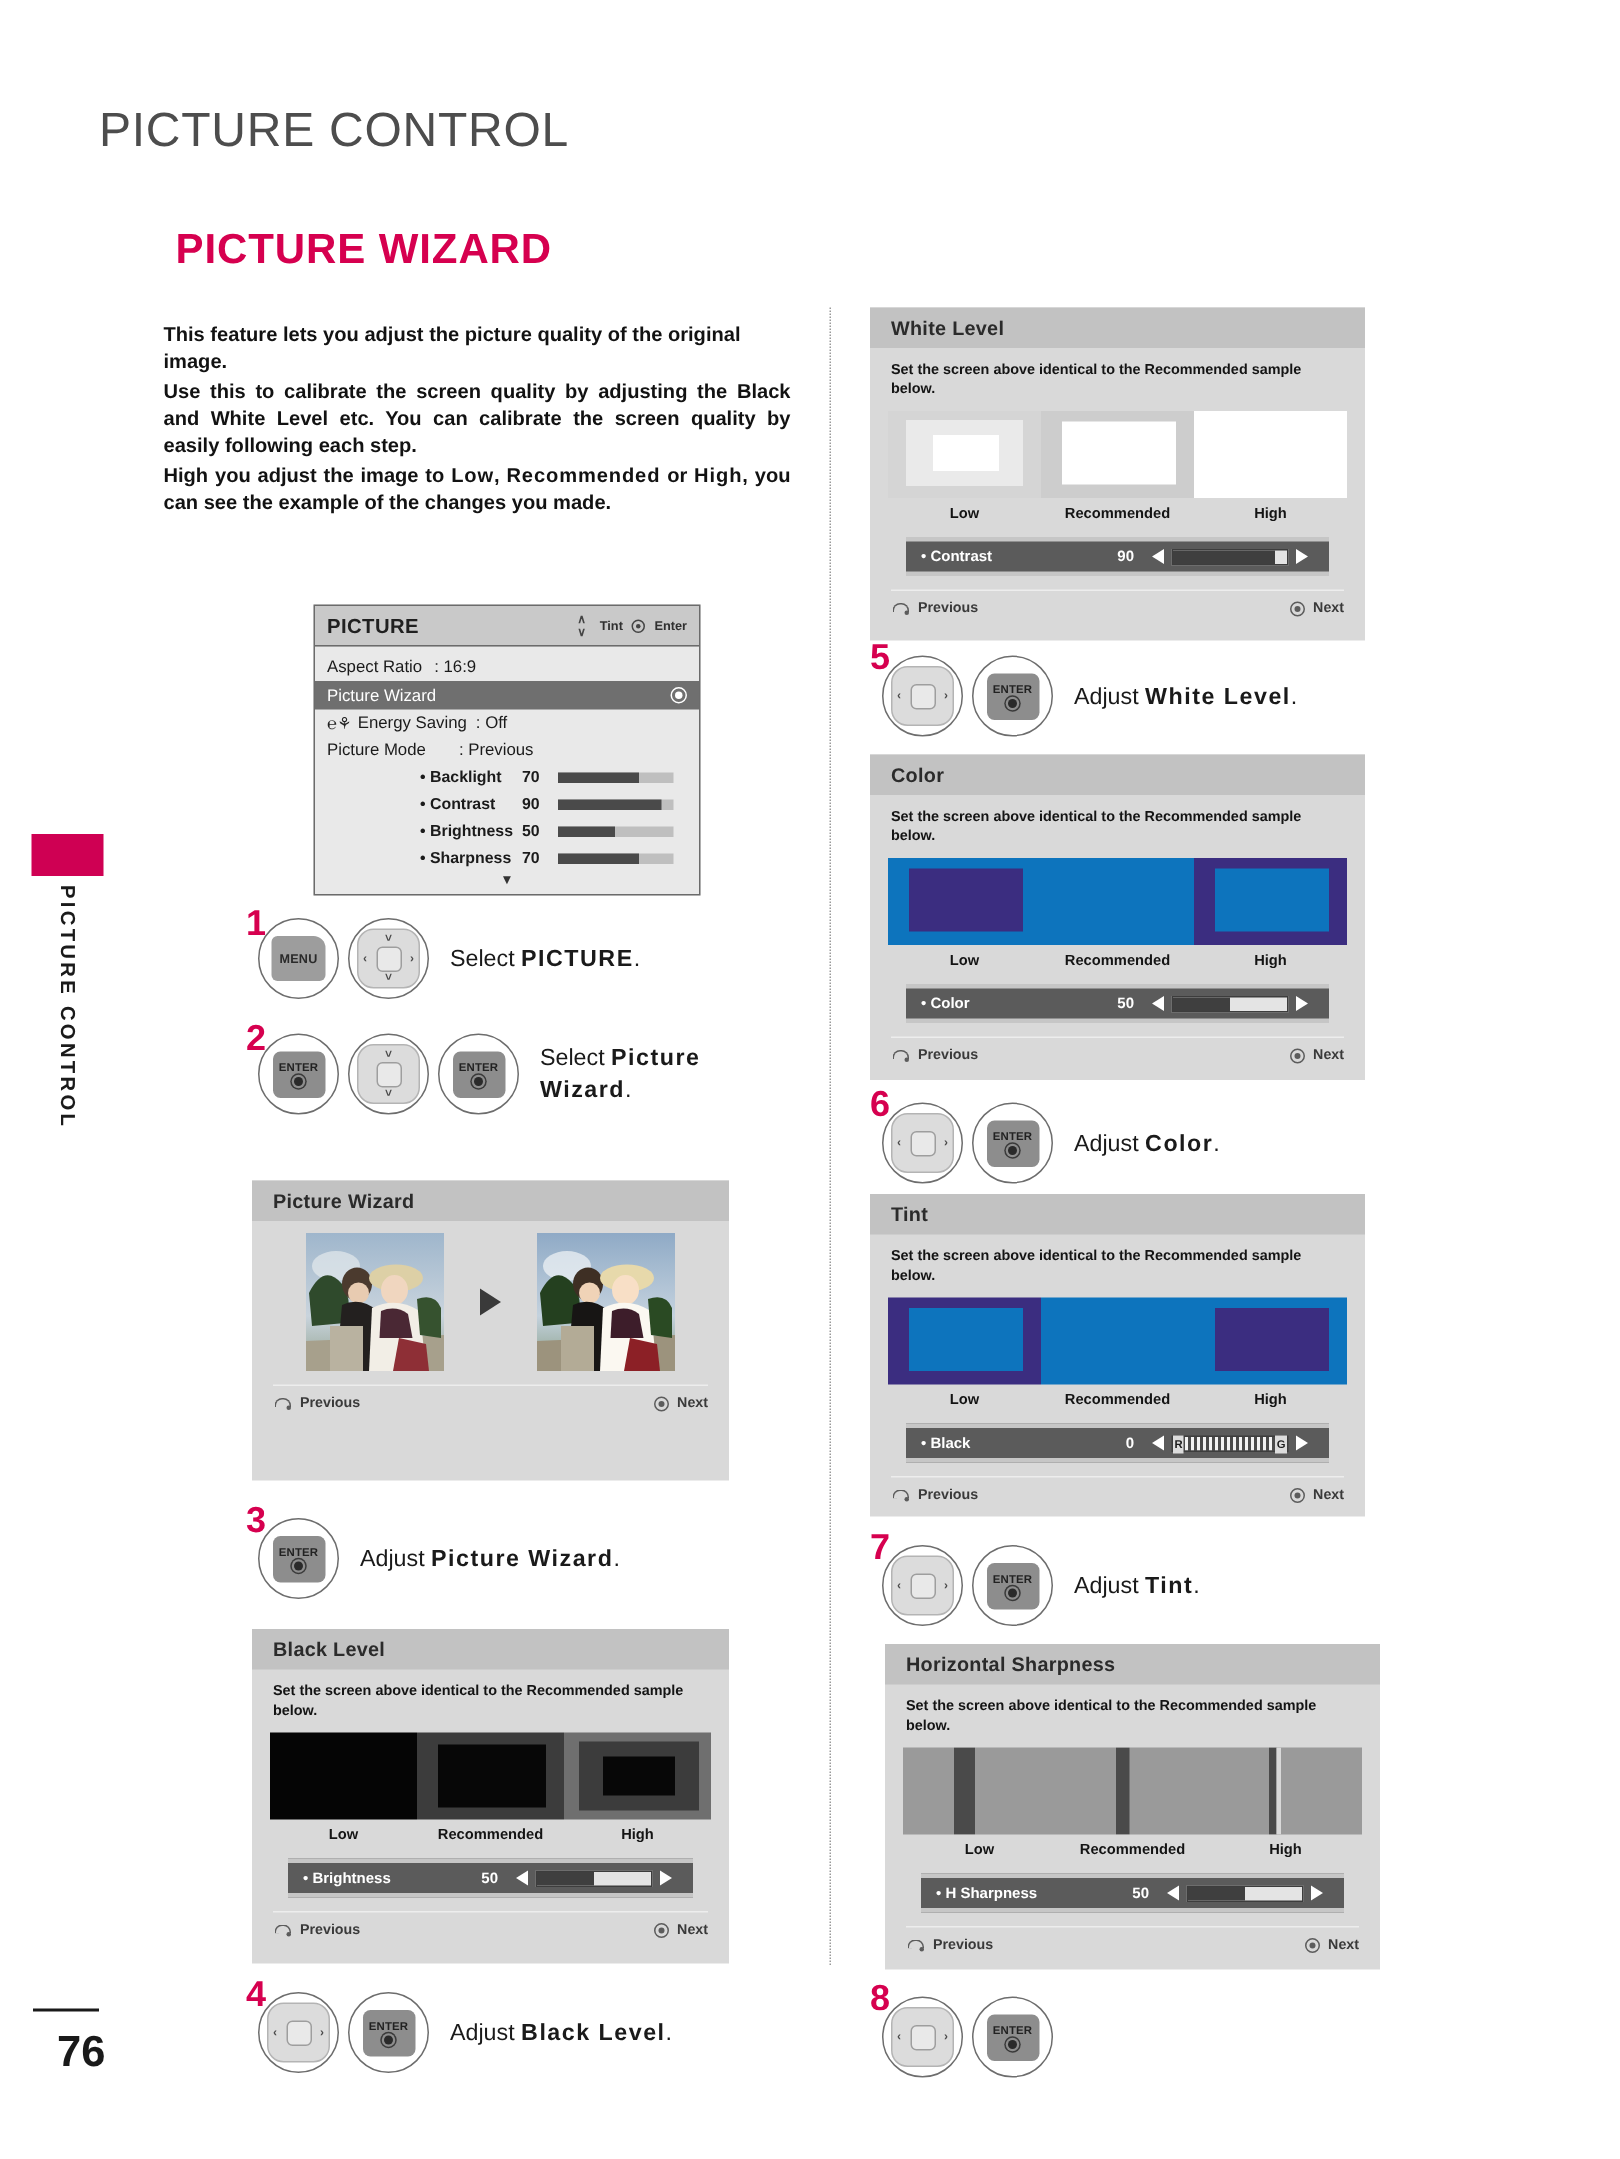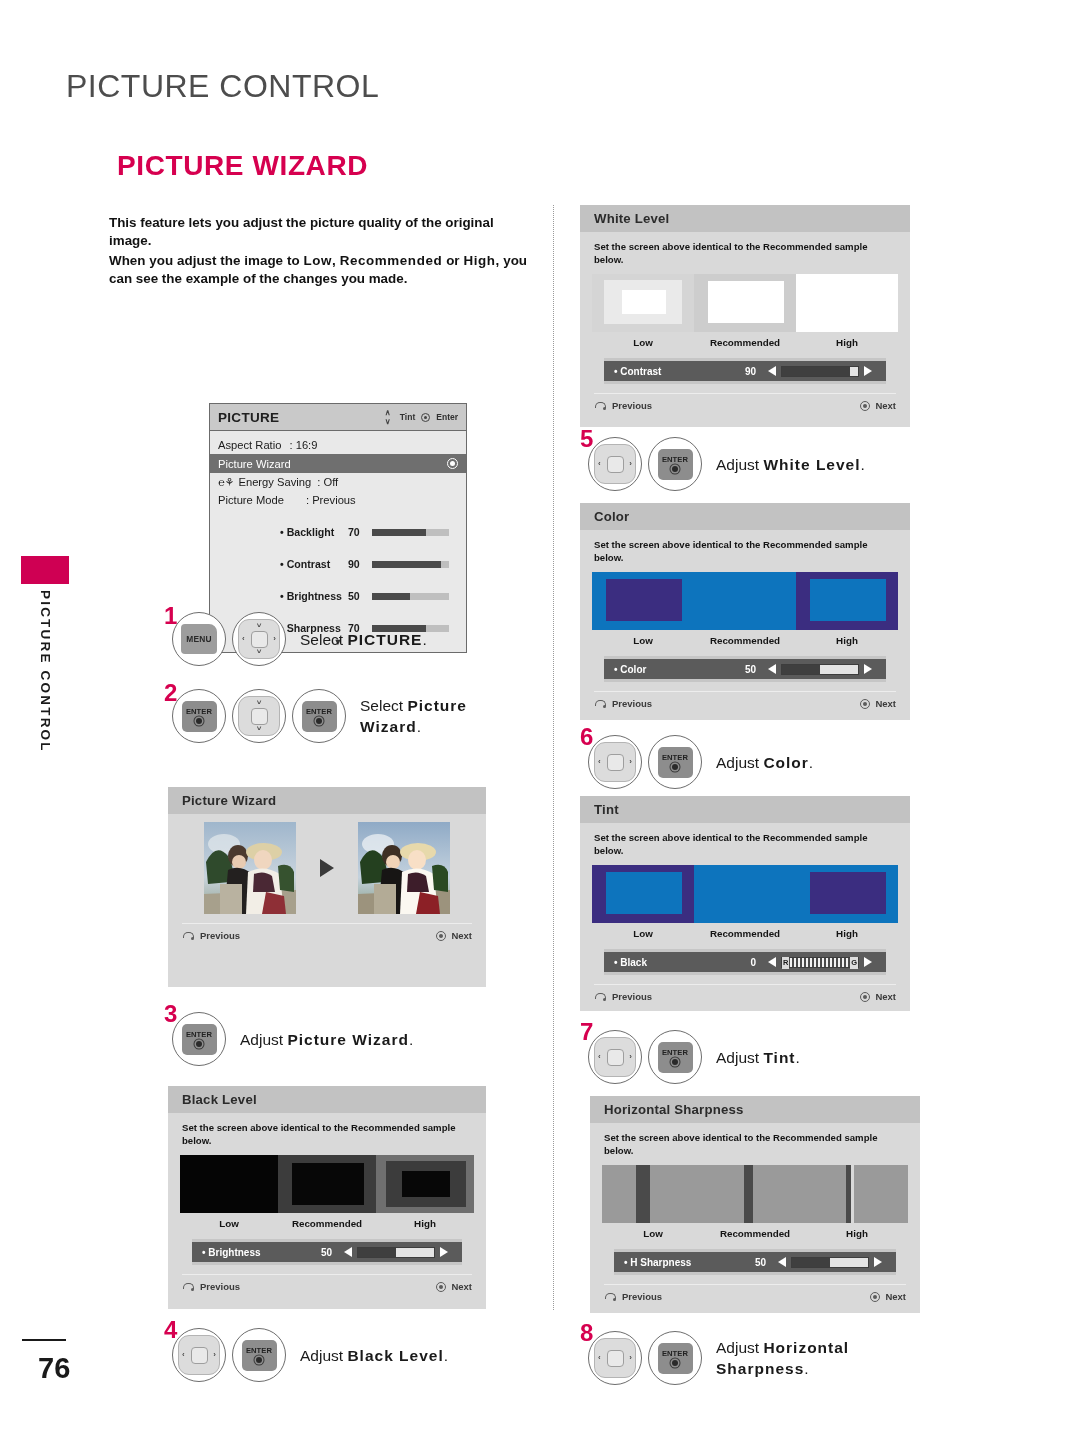--- a/index.html
+++ b/index.html
@@ -78,21 +78,21 @@
     display: flex; align-items: center; height: 18px;
     padding: 0 8px; font-size: 11.2px; font-weight: 400; color: #1b1b1b;
   }
   .osd-row.hl {
     background: #6f6f6f; color: #ffffff; height: 19px;
   }
   .osd-row .dotlbl { display: flex; align-items: center; gap: 4px; }
   .osd-row .radio-ic { margin-left: auto; }
   .osd-sub {
     display: flex; align-items: center; height: 18px;
-    padding: 0 17px 0 70px; font-size: 10.6px; font-weight: 700; color: #1b1b1b; margin-top: 14px;
+    padding: 0 17px 0 70px; font-size: 10.6px; font-weight: 700; color: #1b1b1b;
   }
   .osd-sub .nm { width: 74px; }
   .osd-sub .vl { width: 26px; text-align: left; }
   .bar { position: relative; width: 84px; height: 7px; background: #bfbfbf; }
   .bar > i { position: absolute; left: 0; top: 0; height: 7px; background: #4a4a4a; display:block;}
   .osd-arrow-down { text-align: center; font-size: 9px; color: #333; line-height: 10px; padding-bottom:2px;}
 
   
   .step { position: absolute; display: flex; align-items: center; }
   .step .num {
@@ -248,21 +248,22 @@
   <div class="side-tab-block"></div>
   <div class="side-tab-text">
     <span>PICTURE CONTROL</span>
   </div>
 
   <div class="h-chapter">PICTURE CONTROL</div>
   <div class="h-section">PICTURE WIZARD</div>
 
   <div class="intro">
     <p>This feature lets you adjust the picture quality of the original image.</p>
-    <p class="justify"><span>When you adjust the image to </span><b>Low</b><span>, </span><b>Recommended</b><span> or </span><b>High</b><span>, you can see the example of the changes you made.</span></p>
+    <p class="justify">Use this to calibrate the screen quality by adjusting the Black and White Level etc. You can calibrate the screen quality by easily following each step.</p>
+    <p class="justify"><span>High you adjust the image to </span><b>Low</b><span>, </span><b>Recommended</b><span> or </span><b>High</b><span>, you can see the example of the changes you made.</span></p>
   </div>
 
   <div class="col-divider"></div>
 
   <div class="osd-picture">
     <div class="titlebar">
       <span class="t">PICTURE</span>
       <span class="hints">
         <span class="move-ic"></span>
         <span>Tint</span>
@@ -772,21 +773,18 @@
           <span class="ar rt">›</span>
         <span class="ctr"></span>
       </div>
     </div>
     <div class="btn-circle" style="margin-left:6px">
       <div class="key-enter">
         <span class="lb">ENTER</span>
           <span class="dot"></span>
       </div>
     </div>
-    <div class="caption" style="width:170px">
-      <span>Adjust </span><b>Horizontal Sharpness</b><span>.</span>
-    </div>
   </div>
 
   <div class="pg-rule"></div>
   <div class="pg-num">76</div>
 
 </div>
 
 </body></html>

